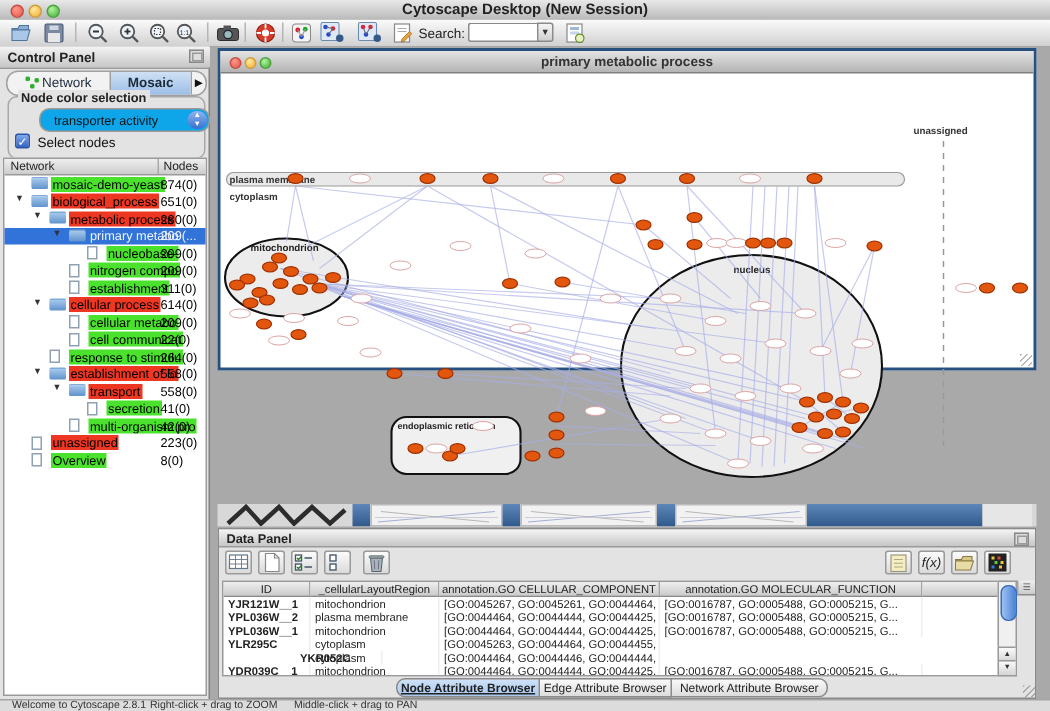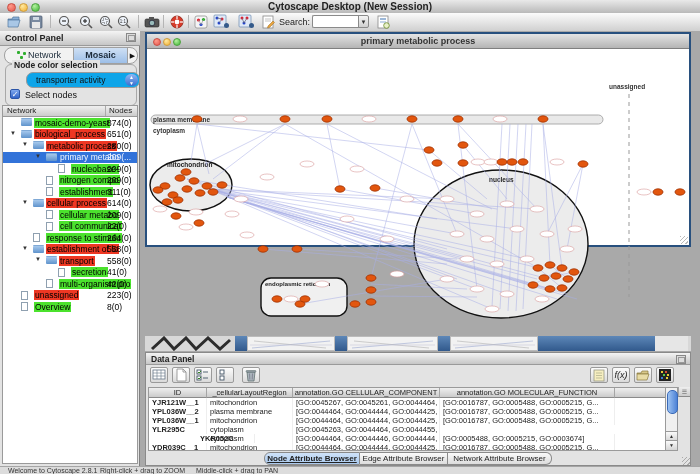--- a/index.html
+++ b/index.html
@@ -634,21 +634,20 @@
       </div>
       <div class="drow" style="top: 37px;">
         <div class="dcell id" style="left: 0px; width: 58px;">YLR295C</div>
         <div class="dcell" style="left: 58px; width: 86px;">cytoplasm</div>
         <div class="dcell" style="left: 144px; width: 147px;">[GO:0045263, GO:0044464, GO:0044455, G...</div>
       </div>
       <div class="drow" style="top: 46px;">
         <div class="dcell id" style="left: 0px; width: 58px; margin-left: 48px;">YKR052C</div>
         <div class="dcell" style="left: 58px; width: 86px;">cytoplasm</div>
         <div class="dcell" style="left: 144px; width: 147px;">[GO:0044464, GO:0044446, GO:0044444, G...</div>
-        <div class="dcell" style="left: 291px; width: 175px;">[GO:0005488, GO:0005215, GO:0003674]</div>
       </div>
       <div class="drow" style="top: 55px;">
         <div class="dcell id" style="left: 0px; width: 58px;">YDR039C__1</div>
         <div class="dcell" style="left: 58px; width: 86px;">mitochondrion</div>
         <div class="dcell" style="left: 144px; width: 147px;">[GO:0044464, GO:0044444, GO:0044425, G...</div>
         <div class="dcell" style="left: 291px; width: 175px;">[GO:0016787, GO:0005488, GO:0005215, G...</div>
       </div>
     </div>
   <div id="dp-scroll" class="abs">
     <div id="dp-thumbV"></div>

